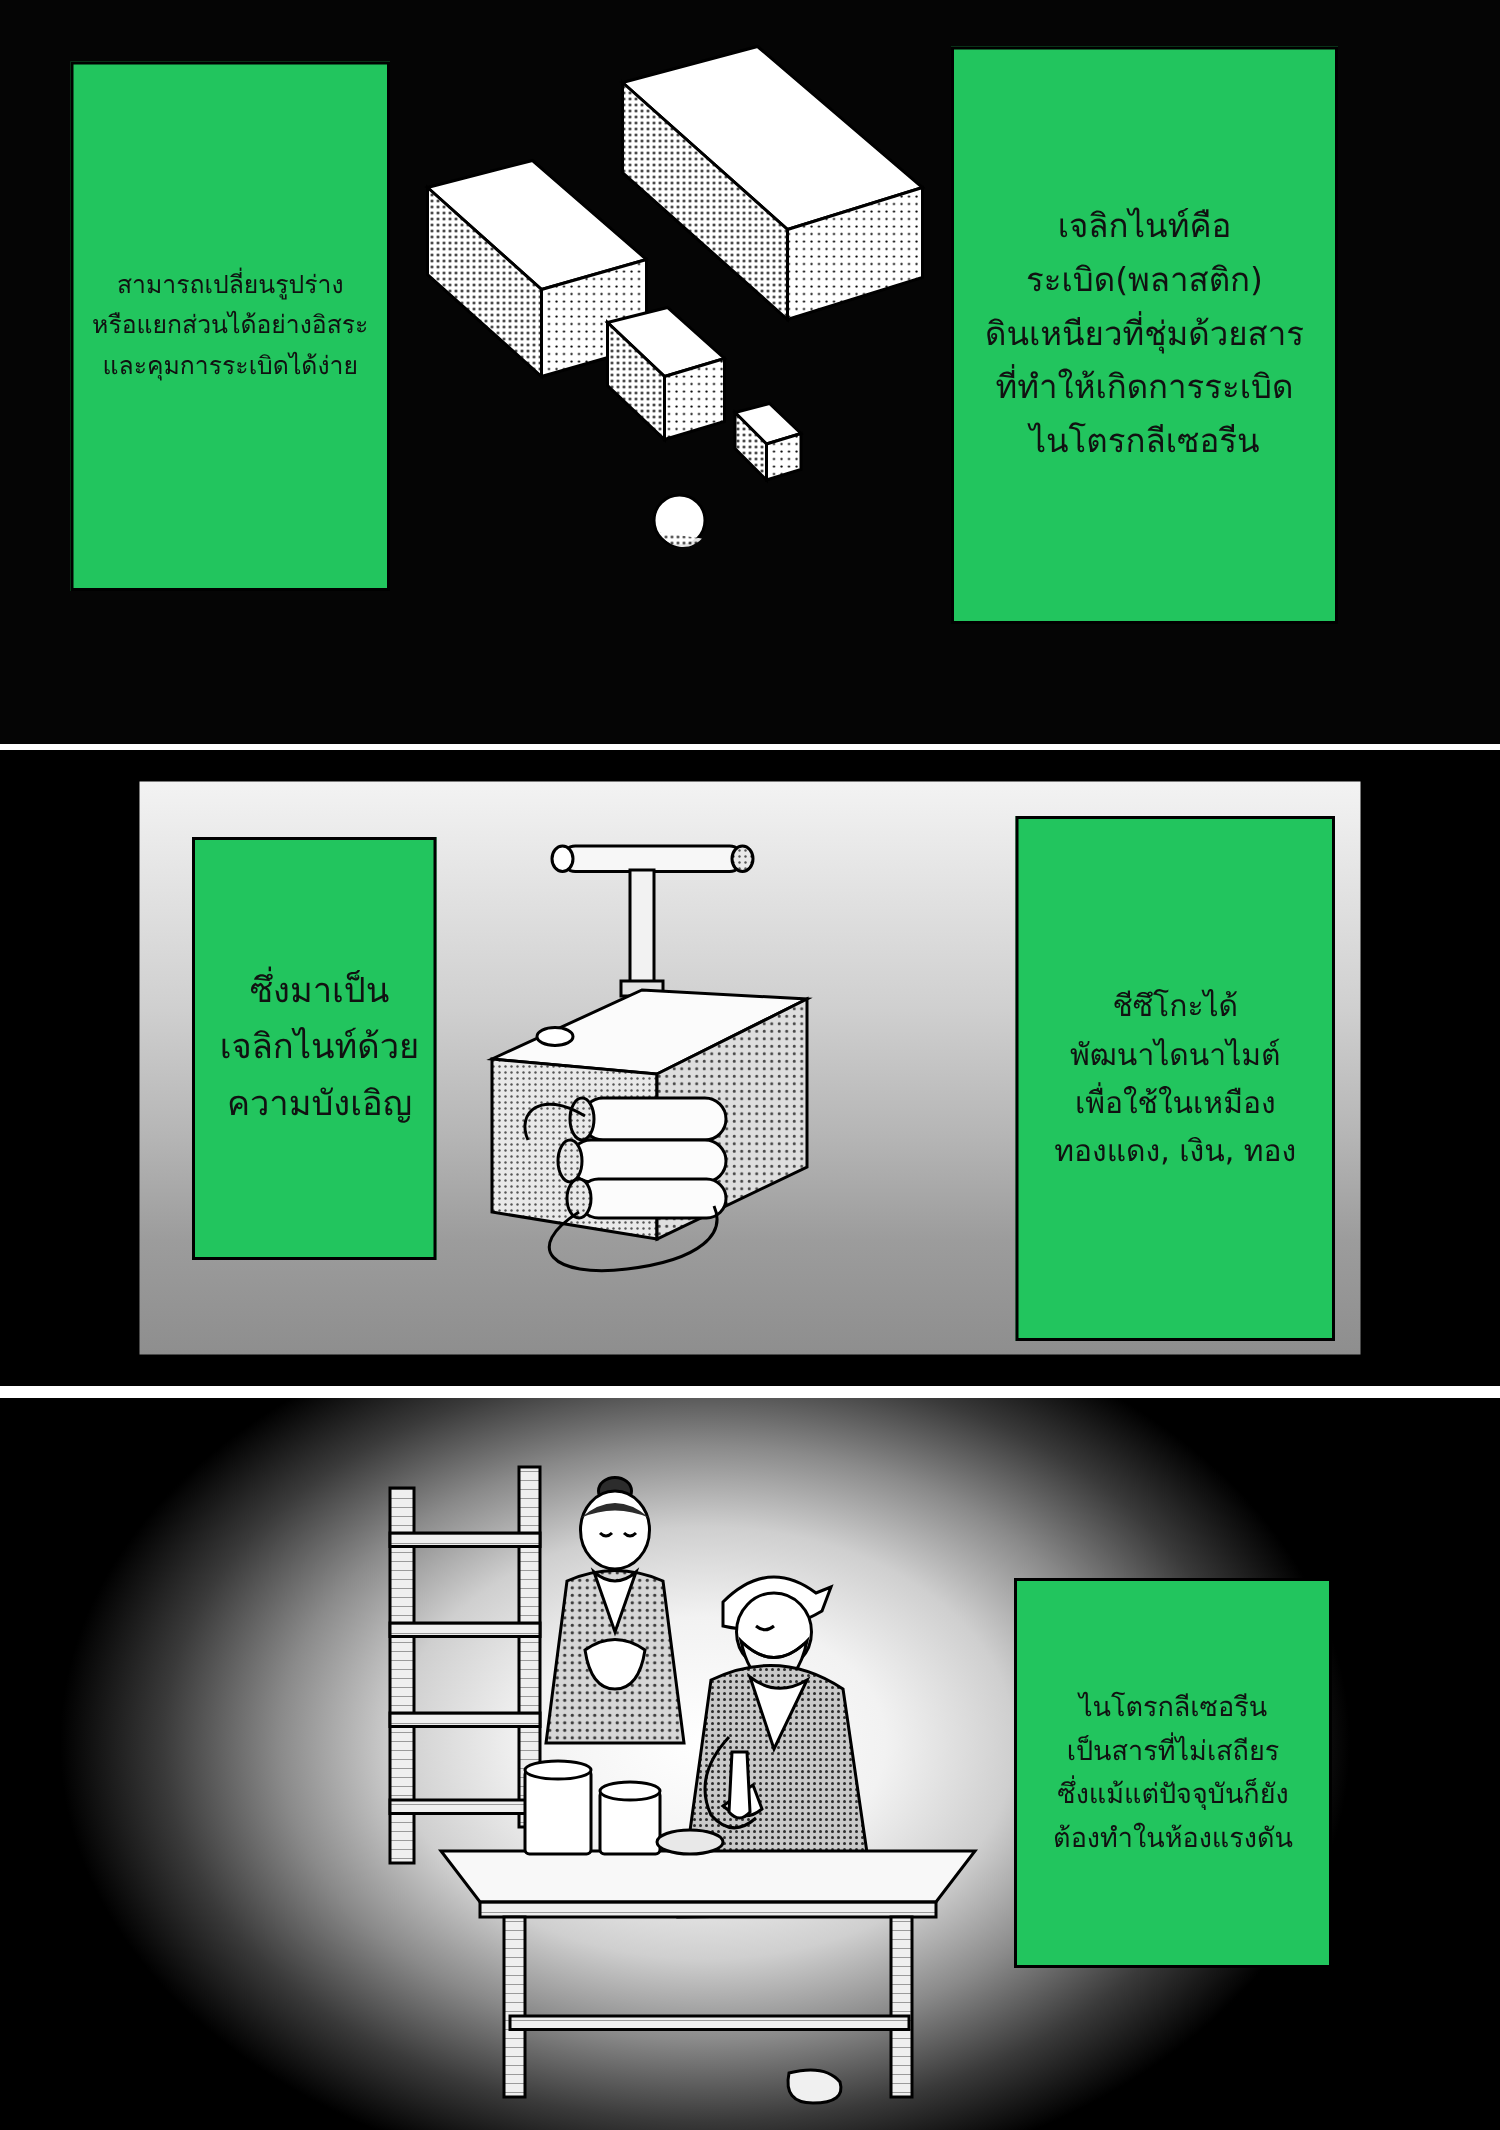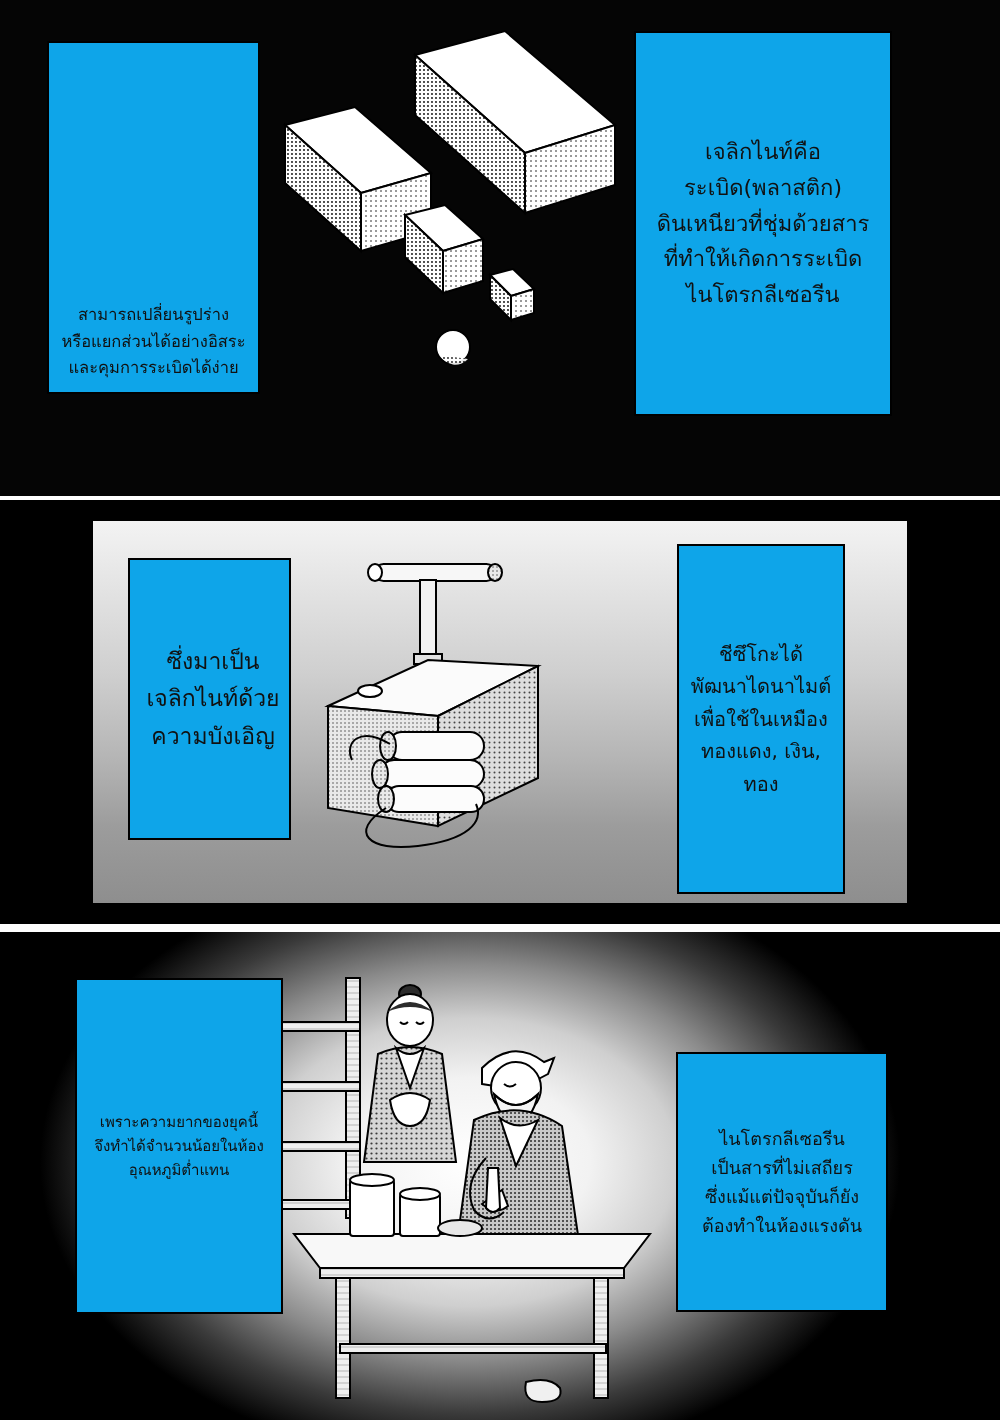--- a/index.html
+++ b/index.html
@@ -24,21 +24,21 @@
   .panel {
     position: absolute;
     box-sizing: border-box;
     overflow: hidden;
   }
 
   
   .bubble {
     position: absolute;
     box-sizing: border-box;
-    background: #0ea5e9;
+    background: #22c55e;
     border: 2px solid #000000;
     display: flex;
     align-items: center;
     justify-content: center;
     padding: 10px 8px;
   }
   .bubble .lines {
     display: block;
     text-align: center;
     color: #111111;
@@ -49,21 +49,21 @@
 
   
   #panel-1 {
     left: 0px;
     top: 0px;
     width: 1000px;
     height: 496px;
     background: #050505;
   }
   #bubble-1a {
-    left: 47px; top: 41px; width: 213px; height: 353px; align-items: flex-end;
+    left: 47px; top: 41px; width: 213px; height: 353px;
   }
   #bubble-1a .lines { font-size: 16.5px; }
   #bubble-1b {
     left: 634px; top: 31px; width: 258px; height: 385px;
   }
   #bubble-1b .lines { font-size: 22px; }
 
   
   .iso { position: absolute; }
   .iso svg { display: block; }
@@ -81,21 +81,21 @@
     left: 93px; top: 21px;
     width: 814px; height: 382px;
     background: linear-gradient(to bottom, #f3f3f3 0%, #e3e3e3 18%, #cfcfcf 40%, #b5b5b5 62%, #9c9c9c 80%, #8e8e8e 100%);
     overflow: hidden;
   }
   #bubble-2a {
     left: 128px; top: 558px; width: 163px; height: 282px; padding-left: 15px;
   }
   #bubble-2a .lines { font-size: 23px; }
   #bubble-2b {
-    left: 677px; top: 544px; width: 168px; height: 350px;
+    left: 677px; top: 544px; width: 213px; height: 350px;
   }
   #bubble-2b .lines { font-size: 20px; }
 
   
   #panel-3 {
     left: 0px;
     top: 932px;
     width: 1000px;
     height: 488px;
     background: #000000;
@@ -338,25 +338,20 @@
 
           <path d="M238,196 l10,0 l2,40 q-7,8 -14,0Z" fill="#ffffff"></path>
         </g>
 
         <g stroke="#000" stroke-width="2" fill="#f0f0f0">
           <path d="M276,410 q24,-6 34,6 q4,14 -18,14 q-20,0 -16,-20Z"></path>
         </g>
       </svg>
     </div>
 
-    <div class="bubble" id="bubble-3a" style="top:46px;">
-      <span class="lines">เพราะความยากของยุคนี้
-จึงทำได้จำนวนน้อยในห้อง
-อุณหภูมิต่ำแทน</span>
-    </div>
 
     <div class="bubble" id="bubble-3b" style="top:120px;">
       <span class="lines">ไนโตรกลีเซอรีน
 เป็นสารที่ไม่เสถียร
 ซึ่งแม้แต่ปัจจุบันก็ยัง
 ต้องทำในห้องแรงดัน</span>
     </div>
   </div>
 
 </div>

